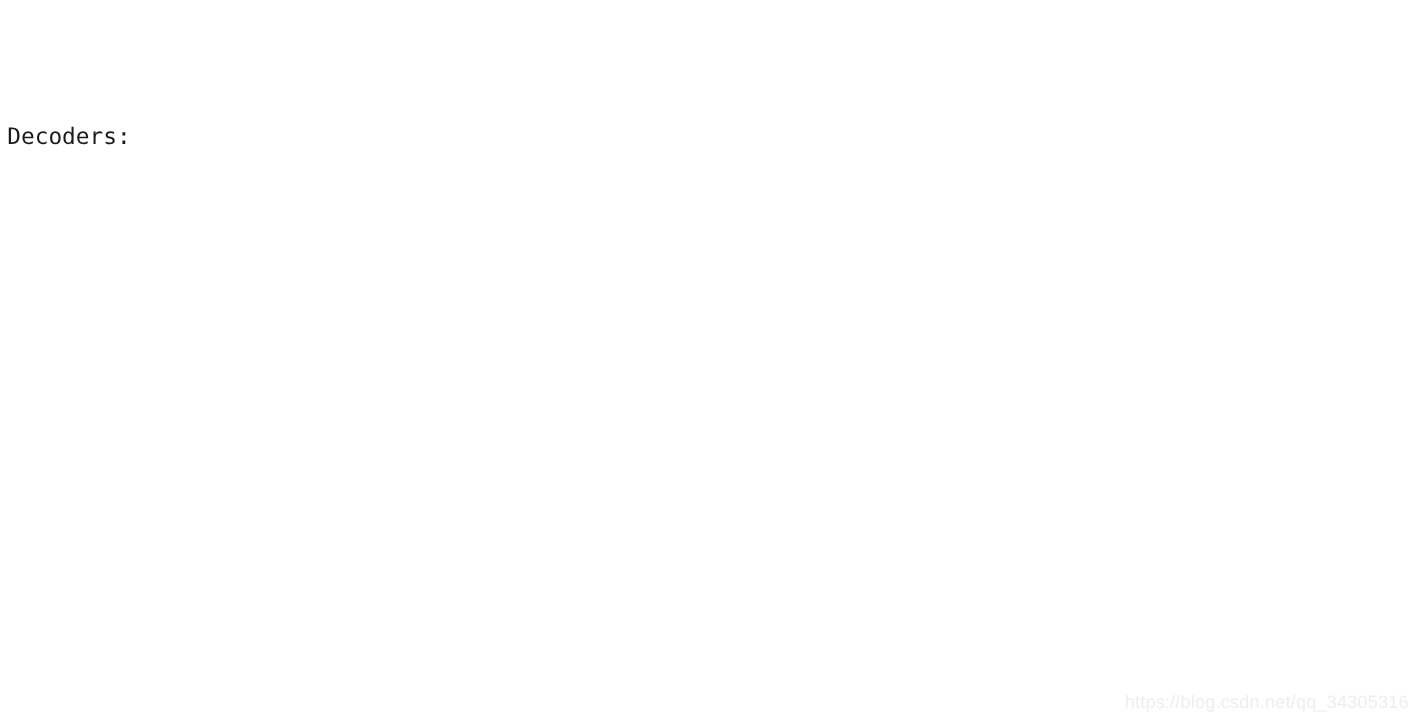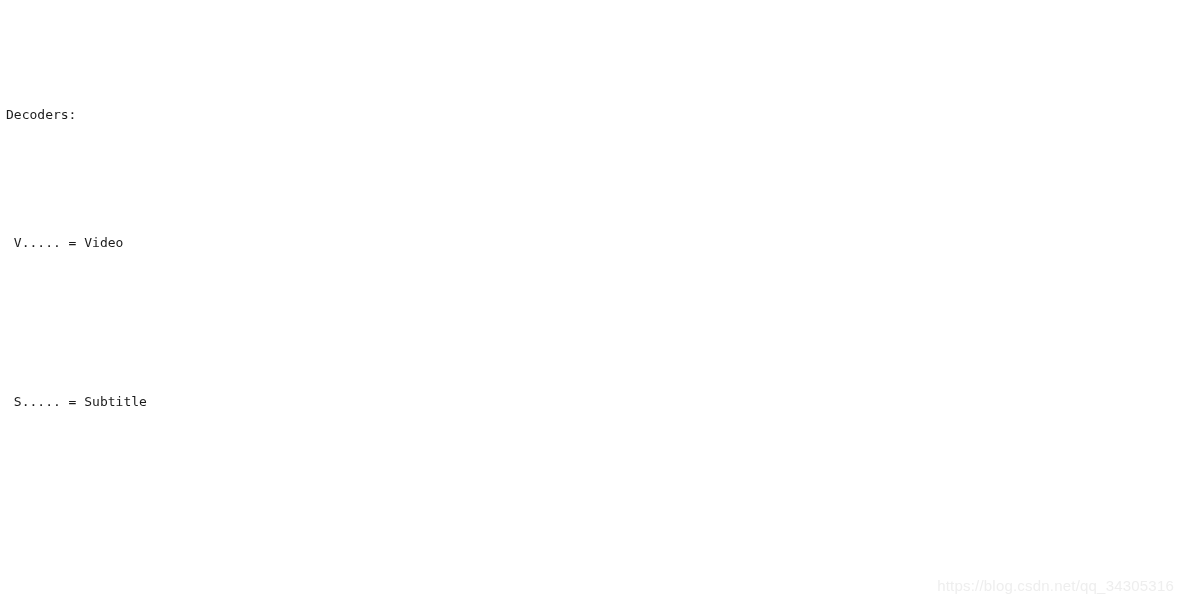--- a/index.html
+++ b/index.html
@@ -17,21 +17,21 @@
 
   #terminal-output {
     position: absolute;
     left: 0;
     top: 0;
     width: 1130px;
     height: 601px;
     padding: 4px 0 0 6px;
     box-sizing: border-box;
     font-family: "DejaVu Sans Mono", monospace;
-    font-size: 13px;
+    font-size: 19px;
     line-height: 31.8px;
     color: #1b1b1b;
     white-space: pre;
     letter-spacing: 0px;
   }
 
   .term-line {
     height: 31.8px;
     white-space: pre;
   }
@@ -60,24 +60,22 @@
     user-select: none;
   }
 </style>
 </head>
 <body>
 
 <div id="terminal-output">
 
   <div class="term-line"><span class="heading-text">Decoders:</span></div>
 
-  <div class="term-line"><span class="indent"> </span><span class="legend-key">V.....</span><span class="legend-eq"> = </span><span class="legend-val">Video</span></div>
 
 
-  <div class="term-line"><span class="indent"> </span><span class="legend-key">S.....</span><span class="legend-eq"> = </span><span class="legend-val">Subtitle</span></div>
 
   
 
   
 
   
 
   
 
   

